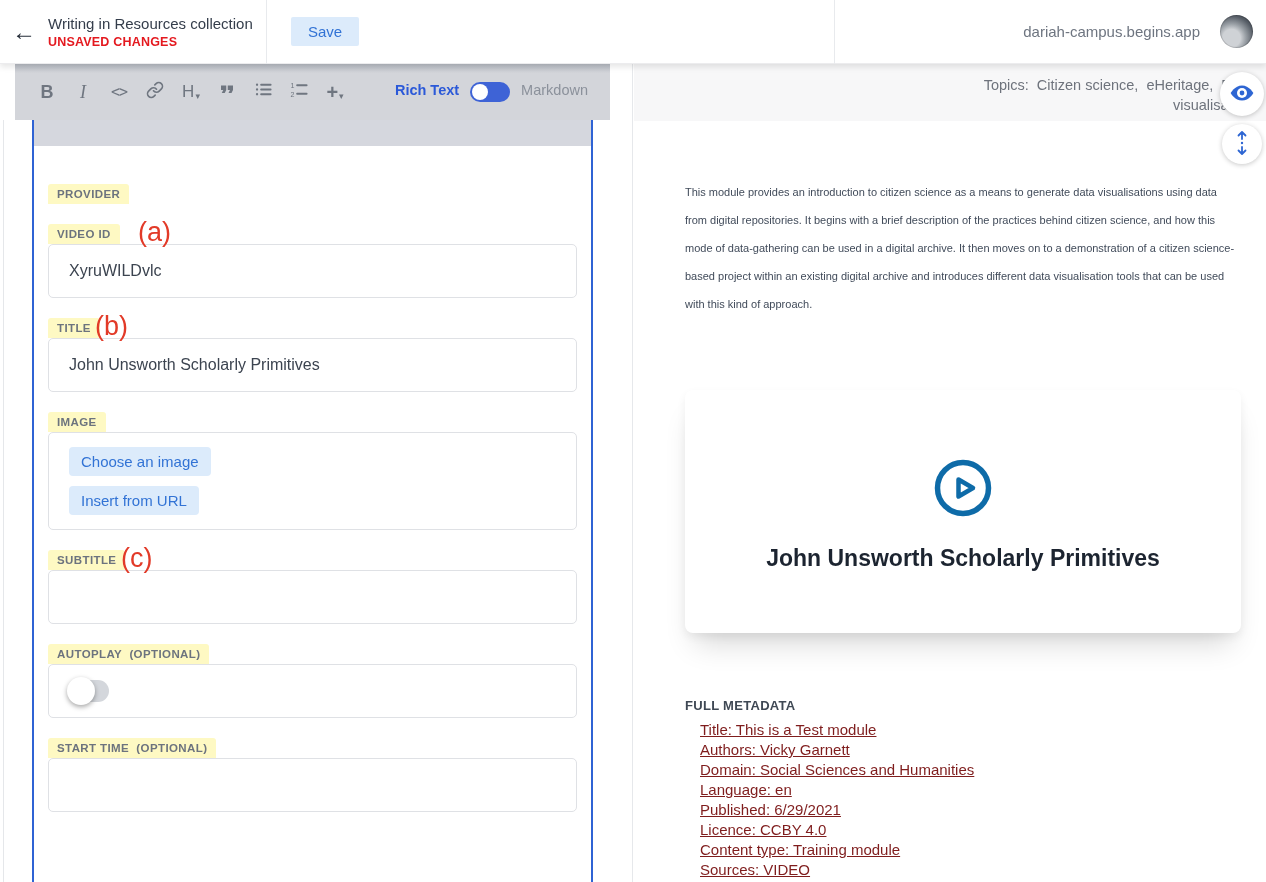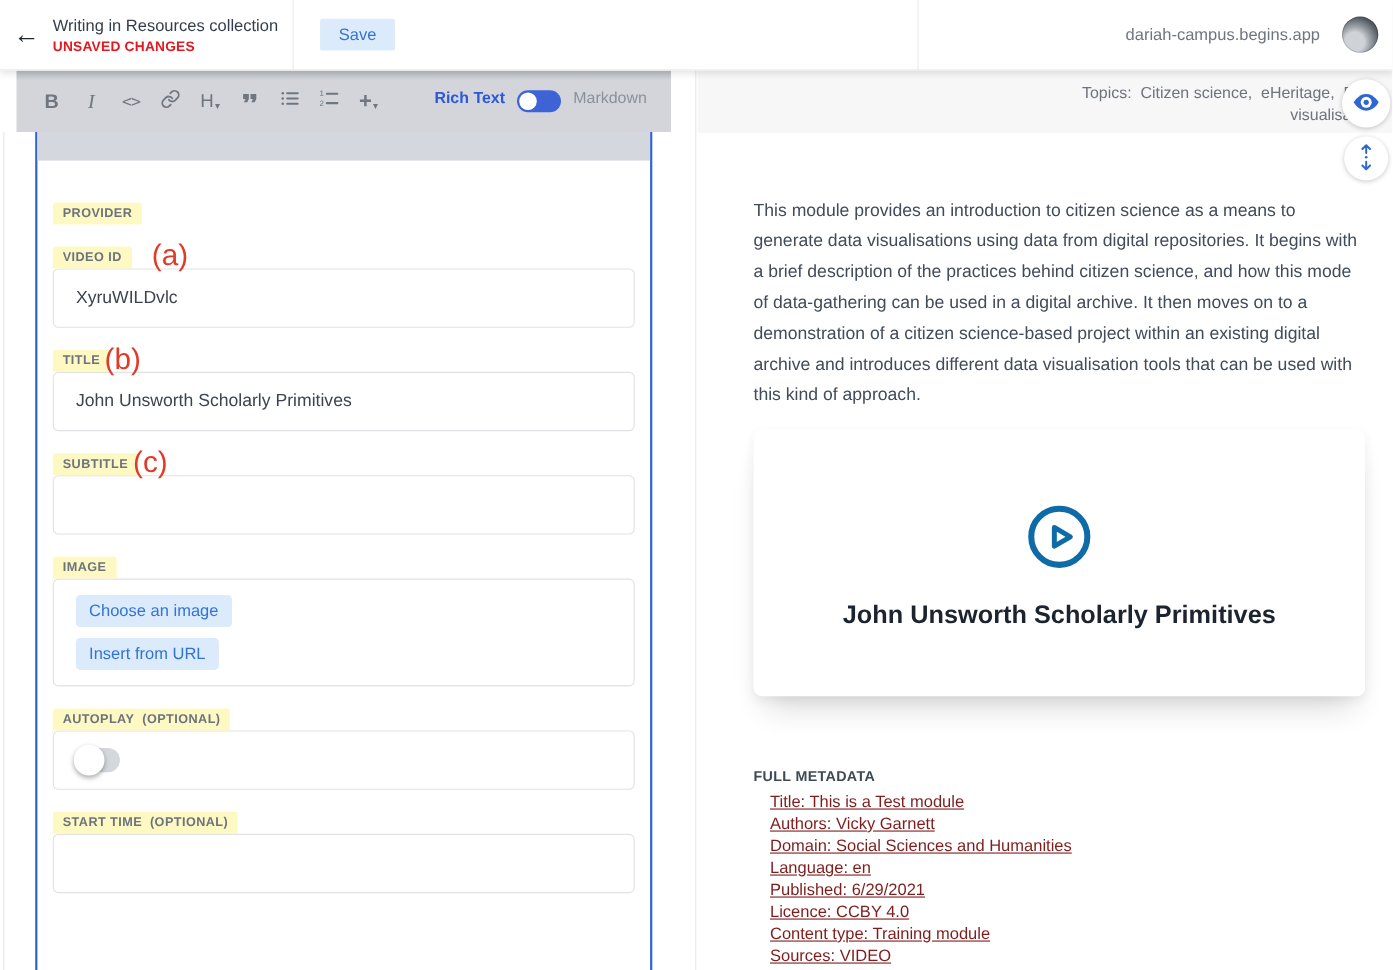--- a/index.html
+++ b/index.html
@@ -75,21 +75,21 @@
   
   .right-pane { position:absolute; top:64px; left:634px; right:0; bottom:0; background:#fff; overflow:hidden; }
   .topics-bar { position:absolute; top:0; left:0; right:0; height:57px; background:#f7f7f8; }
   .topics-text { position:absolute; top:11px; right:14px; width:336px; text-align:right;
                  font-size:14.5px; line-height:20px; color:#6e737c; }
   .float-btn { position:absolute; background:#fff; border:none; border-radius:50%; cursor:pointer;
                box-shadow:0 1px 5px rgba(0,0,0,.22); display:flex; align-items:center; justify-content:center; z-index:5; }
   .eye-btn { top:8px; right:2px; width:44px; height:44px; }
   .arrows-btn { top:60px; right:4px; width:40px; height:40px; }
 
-  .preview-desc { position:absolute; top:114px; left:51px; width:556px; font-size:16px;
+  .preview-desc { position:absolute; top:114px; left:51px; width:556px; font-size:11px;
                   line-height:28px; color:#414b5a; }
   .video-card { position:absolute; top:326px; left:51px; width:556px; height:243px; background:#fff;
                 border-radius:8px; box-shadow:0 4px 10px rgba(0,0,0,.06), 0 20px 28px -10px rgba(0,0,0,.16);
                 display:flex; flex-direction:column; align-items:center; padding-top:66px; }
   .play-btn { border:none; background:transparent; cursor:pointer; display:flex; }
   .video-card-title { margin-top:22px; font-size:23px; font-weight:bold; color:#1c2430; }
 
   .meta-heading { position:absolute; top:634px; left:51px; font-size:13px; font-weight:bold;
                   color:#3f4854; letter-spacing:.3px; }
   .meta-list { position:absolute; top:656px; left:66px; font-size:15px; line-height:20px; color:#7f1d1d;text-decoration:underline; }
@@ -193,32 +193,32 @@
 
         <div class="field mt-next">
           <span class="field-label">TITLE</span>
           <span class="annotation ann-b">(b)</span>
           <div class="field-box">
             <span>John Unsworth Scholarly Primitives</span>
           </div>
         </div>
 
         <div class="field mt-next">
-          <span class="field-label">SUBTITLE</span>
-          <span class="annotation ann-c">(c)</span>
-          <div class="field-box">
-            <span></span>
-          </div>
-        </div>
-
-        <div class="field mt-next">
           <span class="field-label">IMAGE</span>
           <div class="field-box image-box">
             <button class="img-btn">Choose an image</button>
             <button class="img-btn">Insert from URL</button>
+          </div>
+        </div>
+
+        <div class="field mt-next">
+          <span class="field-label">SUBTITLE</span>
+          <span class="annotation ann-c">(c)</span>
+          <div class="field-box">
+            <span></span>
           </div>
         </div>
 
         <div class="field mt-next">
           <span class="field-label">AUTOPLAY&nbsp; (OPTIONAL)</span>
           <div class="field-box">
             <div class="toggle-off">
                 <div class="knob"></div>
               </div>
           </div>

